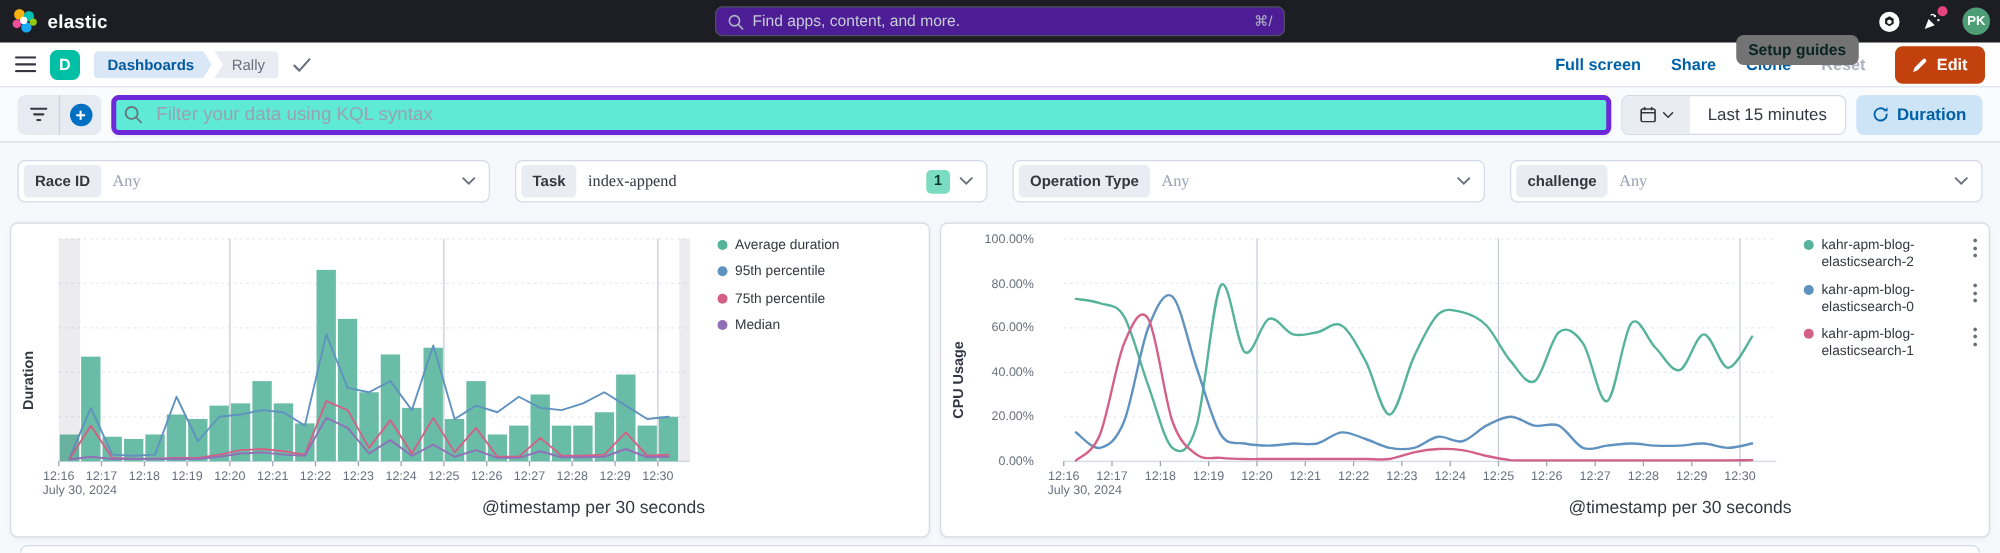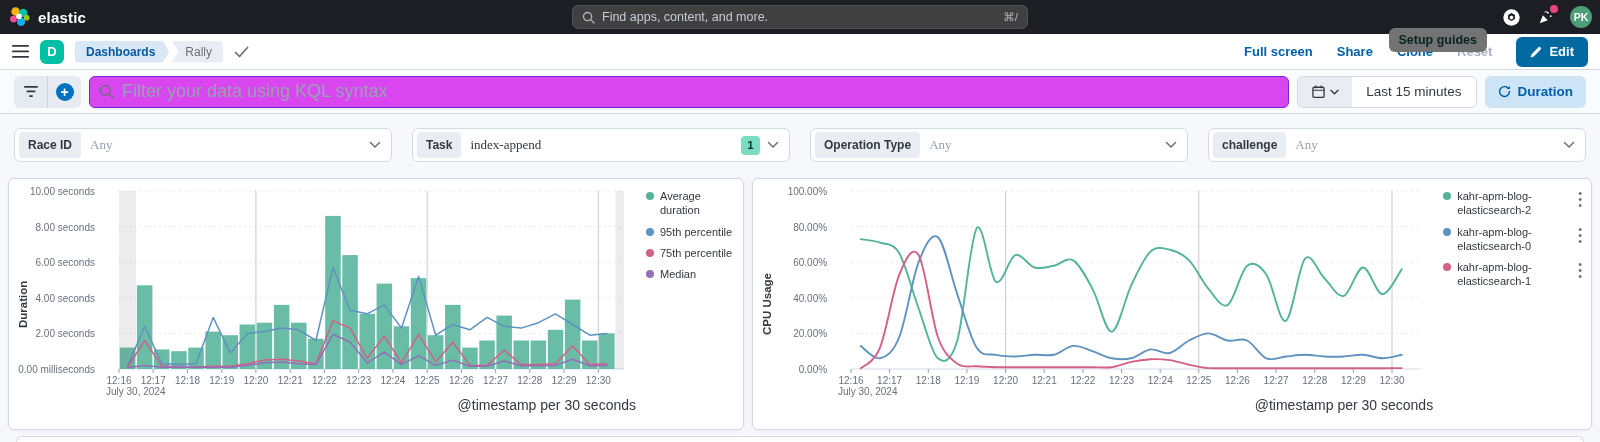--- a/index.html
+++ b/index.html
@@ -5,21 +5,21 @@
   * { box-sizing: border-box; margin: 0; padding: 0; }
   html,body { width:1600px; height:442px; overflow:hidden; background:#f7f8fb;
     font-family:"Liberation Sans", sans-serif; }
 
   
   .topbar { height:34px; background:#1d1e23; display:flex; align-items:center;
     padding:0 8px; position:relative; }
   .brand { display:flex; align-items:center; gap:8px; }
   .brand-name { color:#fff; font-size:15px; font-weight:600; letter-spacing:.2px; }
   .top-search { position:absolute; left:50%; transform:translateX(-50%); width:456px; height:24px;
-    background:#404040; border:1px solid #4c515c; border-radius:6px; display:flex; align-items:center;
+    background:#4c1d95; border:1px solid #4c515c; border-radius:6px; display:flex; align-items:center;
     padding:0 9px; gap:7px; }
   .top-search input { flex:1; background:transparent; border:none; outline:none;
     color:#e6eaf1; font-size:12.5px; font-family:"Liberation Sans",sans-serif; }
   .top-search input::placeholder { color:#c6ccd8; }
   .shortcut { color:#aeb5c2; font-size:11.5px; }
   .top-right { margin-left:auto; display:flex; align-items:center; gap:15px; }
   .setup-btn { background:#737373; color:#07241f; border:none; border-radius:6px; height:24px;
     padding:0 10px; font-size:12.5px; font-weight:700; font-family:"Liberation Sans",sans-serif; cursor:pointer;margin-top:45px; }
   .icon-btn { position:relative; background:none; border:none; cursor:pointer; display:flex; }
   .notif-dot { position:absolute; top:-3px; right:-3px; width:8px; height:8px; border-radius:50%;
@@ -36,36 +36,36 @@
   .crumb { height:22px; display:flex; align-items:center; font-size:12px; border:none; cursor:pointer;
     font-family:"Liberation Sans",sans-serif; }
   .crumb-a { background:#d9e7f6; color:#03599c; padding:0 14px 0 11px; font-weight:600;
     clip-path:polygon(0 0, calc(100% - 7px) 0, 100% 50%, calc(100% - 7px) 100%, 0 100%); border-radius:4px 0 0 4px; }
   .crumb-b { background:#e9edf3; color:#69707d; padding:0 11px 0 14px; border-radius:0 4px 4px 0;
     clip-path:polygon(0 0,100% 0,100% 100%,0 100%,7px 50%); }
   .nav-right { margin-left:auto; display:flex; align-items:center; gap:24px; }
   .navlink { background:none; border:none; color:#0061a6; font-size:13px; font-weight:600;
     cursor:pointer; font-family:"Liberation Sans",sans-serif; }
   .navlink.disabled { color:#aab1bf; cursor:default; }
-  .edit-btn { background:#0369a1; color:#fff; border:none; border-radius:6px; height:30px;
+  .edit-btn { background:#c2410c; color:#fff; border:none; border-radius:6px; height:30px;
     padding:0 14px; font-size:13px; font-weight:600; display:flex; align-items:center; gap:7px;
     cursor:pointer; font-family:"Liberation Sans",sans-serif; }
 
   
   .queryrow { height:44px; background:#fafbfd; border-bottom:1px solid #d3dae6; display:flex;
     align-items:center; padding:0 14px; gap:8px; }
   .filter-group { height:32px; background:#e6ebf2; border-radius:6px; display:flex; align-items:center; overflow:hidden; }
   .fg-seg { width:33px; height:100%; display:flex; align-items:center; justify-content:center;
     background:none; border:none; cursor:pointer; }
   .fg-div { width:1px; height:100%; background:#ccd3de; }
   .plus-circle { width:18px; height:18px; border-radius:50%; background:#0071c2; color:#fff;
     display:flex; align-items:center; justify-content:center; font-size:14px; font-weight:700; line-height:1; }
   .kql-wrap { flex:1; position:relative; height:32px; }
-  .kql-wrap input { width:100%; height:100%; border:1px solid #6d28d9; border-radius:6px;
-    padding:0 10px 0 32px; font-size:18px; color:#343741; outline:none; background:#d946ef;
+  .kql-wrap input { width:100%; height:100%; border:4px solid #6d28d9; border-radius:6px;
+    padding:0 10px 0 32px; font-size:15px; color:#343741; outline:none; background:#5eead4;
     font-family:"Liberation Sans",sans-serif; box-shadow:0 1px 2px rgba(152,162,179,.15); }
   .kql-wrap input::placeholder { color:#98a2b3; }
   .kql-search-icon { position:absolute; left:10px; top:8px; }
   .time-group { height:32px; border:1px solid #d3dae6; border-radius:6px; display:flex;
     overflow:hidden; background:#fff; }
   .cal-seg { width:54px; background:#e9edf3; display:flex; align-items:center; justify-content:center;
     gap:5px; border:none; cursor:pointer; }
   .time-text { padding:0 14px; display:flex; align-items:center; font-size:13.5px; color:#343741; cursor:pointer; }
   .refresh-btn { height:32px; background:#cde4f7; color:#0061a6; border:none; border-radius:6px;
     padding:0 13px; font-size:13.5px; font-weight:600; display:flex; align-items:center; gap:7px;
@@ -270,28 +270,20 @@
       <path d="M1.5 1.5L6 6l4.5-4.5" fill="none" stroke="#69707d" stroke-width="1.5" stroke-linecap="round"></path>
     </svg>
   </div>
 </div>
 
 <div class="main">
   <div class="panels">
     <div class="panel left">
       <div class="chart-row">
         <div class="ylab">Duration</div>
-        <div class="yticks" style="width: 72px;">
-            <span style="top: 1px;">10.00 seconds</span>
-            <span style="top: 36.6px;">8.00 seconds</span>
-            <span style="top: 72.2px;">6.00 seconds</span>
-            <span style="top: 107.8px;">4.00 seconds</span>
-            <span style="top: 143.4px;">2.00 seconds</span>
-            <span style="top: 179px;">0.00 milliseconds</span>
-          </div>
         <div class="plotcol">
           <div class="mount">
               <svg width="533" height="210" viewBox="0 0 533 210">
                 <g transform="translate(16,6)">
                   <line x1="0" y1="0.0" x2="505" y2="0.0" stroke="#e6e9ef" stroke-width="1" stroke-dasharray="2 3"></line>
                   <line x1="0" y1="35.6" x2="505" y2="35.6" stroke="#e6e9ef" stroke-width="1" stroke-dasharray="2 3"></line>
                   <line x1="0" y1="71.2" x2="505" y2="71.2" stroke="#e6e9ef" stroke-width="1" stroke-dasharray="2 3"></line>
                   <line x1="0" y1="106.8" x2="505" y2="106.8" stroke="#e6e9ef" stroke-width="1" stroke-dasharray="2 3"></line>
                   <line x1="0" y1="142.4" x2="505" y2="142.4" stroke="#e6e9ef" stroke-width="1" stroke-dasharray="2 3"></line>
                   <line x1="0" y1="178.0" x2="505" y2="178.0" stroke="#d3dae6" stroke-width="1"></line>

